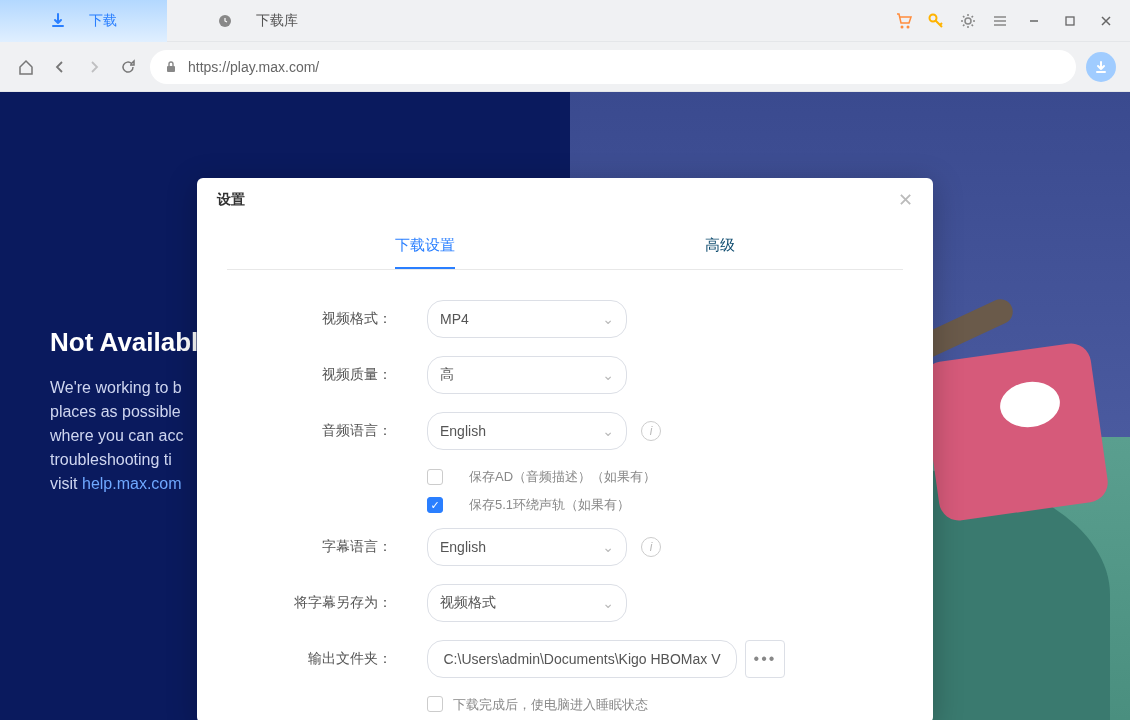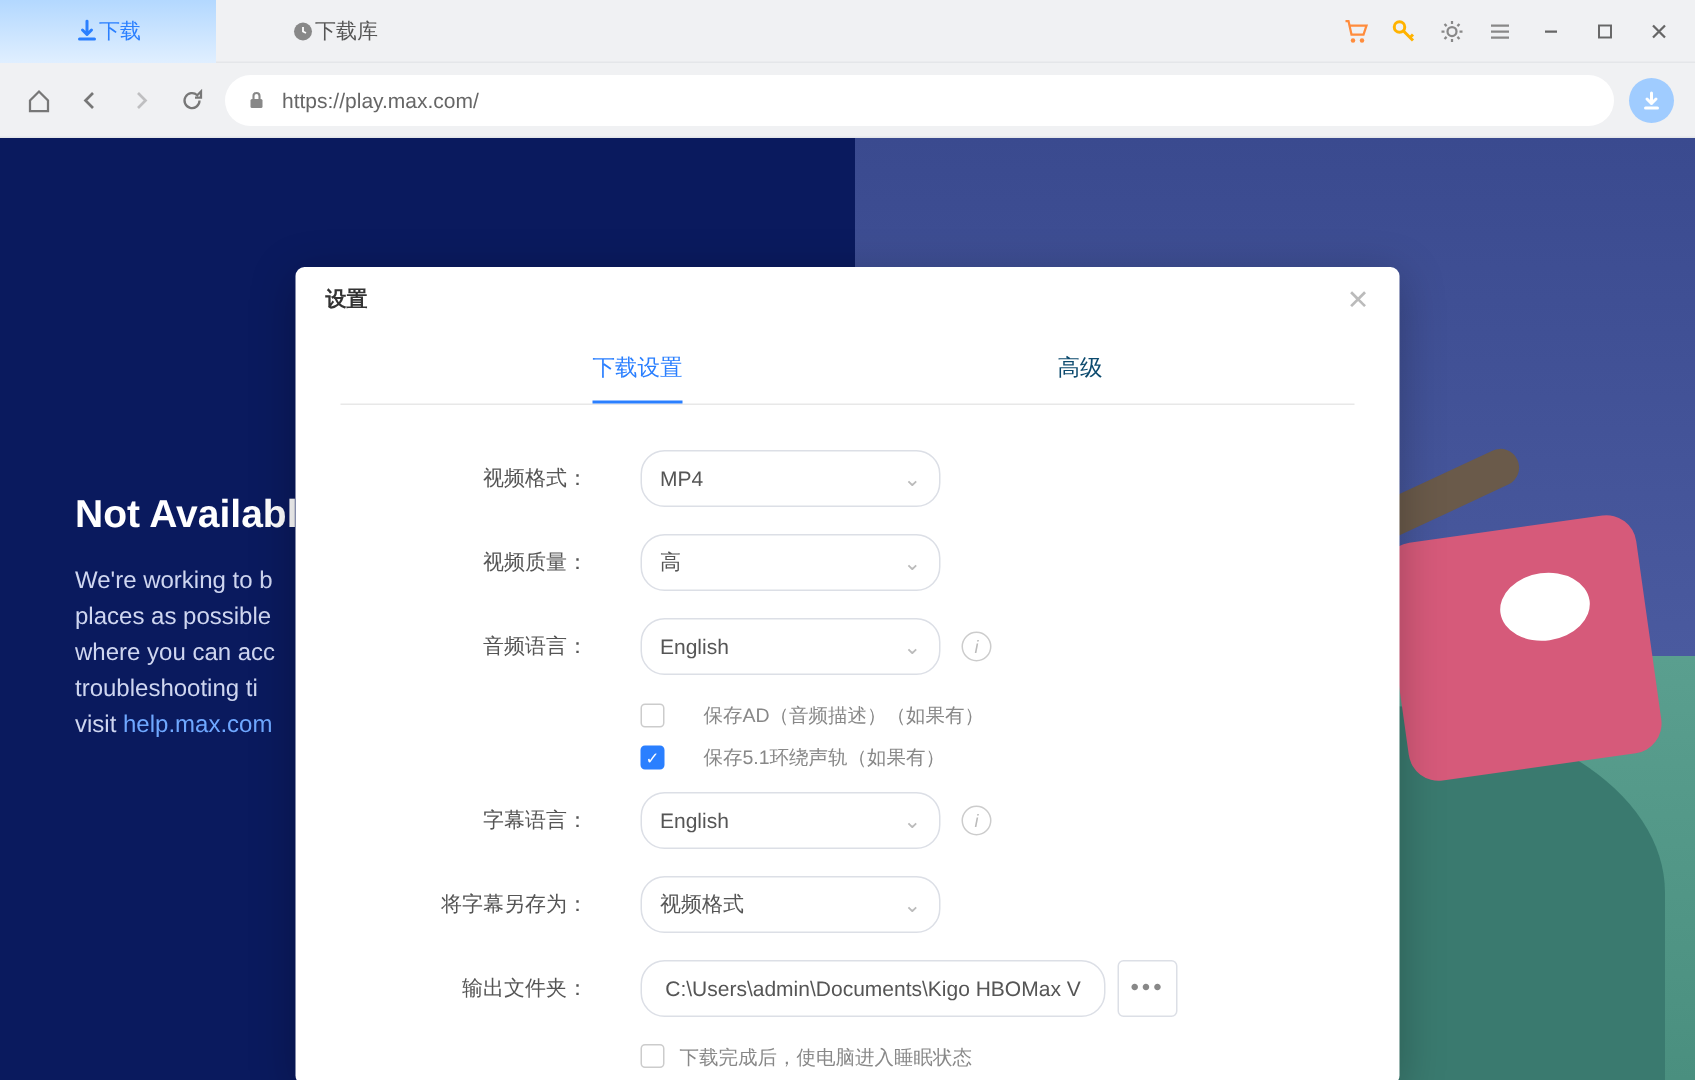--- a/index.html
+++ b/index.html
@@ -2,21 +2,21 @@
 <html><head>
   <meta charset="utf-8">
   <style>
     * { margin: 0; padding: 0; box-sizing: border-box; font-family: -apple-system, "Segoe UI", "Microsoft YaHei", sans-serif; }
     body { width: 1130px; height: 720px; overflow: hidden; background: #fff; position: relative; }
     
     .titlebar { height: 42px; display: flex; align-items: center; background: #f0f1f3; border-bottom: 1px solid #e4e6e9; }
     .logo-area { display: flex; align-items: center; padding-left: 12px; gap: 8px; width: 384px; }
     .logo-icon { width: 24px; height: 24px; }
     .logo-text { font-weight: 600; font-size: 16px; color: #333; }
-    .tab { height: 42px; display: flex; align-items: center; gap: 0; padding: 0 50px; font-size: 14px; color: #555; position: relative; }
+    .tab { height: 42px; display: flex; align-items: center; gap: 23px; padding: 0 50px; font-size: 14px; color: #555; position: relative; }
     .tab.active { background: linear-gradient(to bottom, #b3d8ff, #e0efff); color: #2a7fff; }
     .tab-icon { width: 16px; height: 16px; }
     .titlebar-right { margin-left: auto; display: flex; align-items: center; gap: 12px; padding-right: 12px; }
     .tb-icon { width: 20px; height: 20px; color: #888; cursor: pointer; display:flex; align-items:center; justify-content:center;}
     .tb-icon.cart { color: #ff8c3c; }
     .tb-icon.key { color: #ffb300; }
     .win-btn { width: 24px; height: 24px; display: flex; align-items: center; justify-content: center; color: #888; cursor: pointer; }
     
     .toolbar { height: 50px; display: flex; align-items: center; gap: 10px; padding: 0 14px; background: #f0f1f3; border-bottom: 1px solid #e4e6e9; }
     .nav-btn { width: 24px; height: 24px; display: flex; align-items: center; justify-content: center; color: #888; cursor: pointer; }

